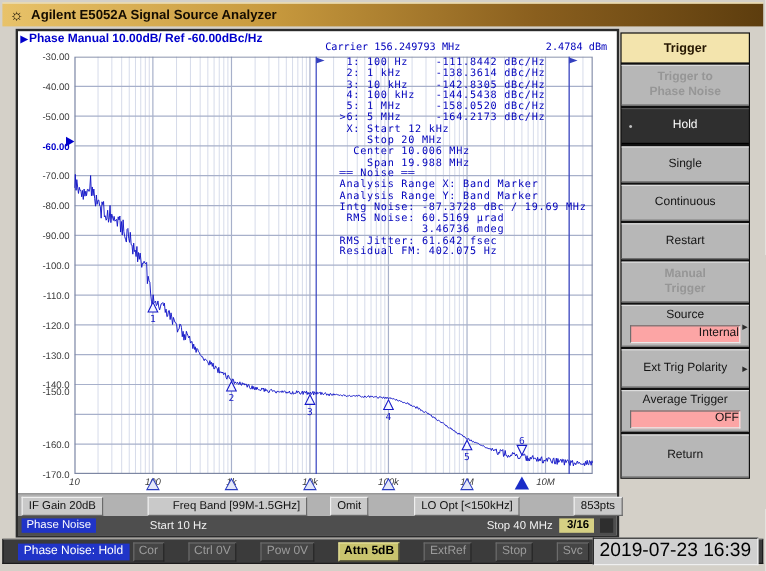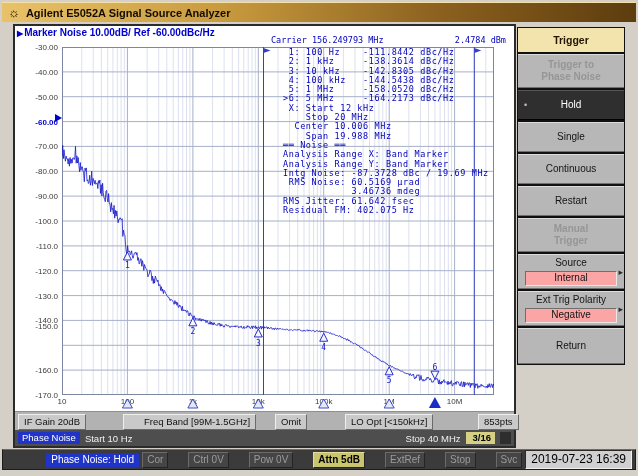--- a/index.html
+++ b/index.html
@@ -28,38 +28,38 @@
 
   .ylabels { position:absolute; left:0; top:0; width:45px; height:100%; z-index:1; }
   .ylabels span { position:absolute; right:2px; width:43px; text-align:right;
     font-size:8px; color:#3a3a3a; }
   .ylabels span.ref { color:#0000cc; font-weight:bold; }
   #ref-arrow { position:absolute; left:40px; top:88px; width:0; height:0; z-index:4;
     border-top:4px solid transparent; border-bottom:4px solid transparent;
     border-left:7px solid #0000cc; }
 
   #xaxis { position:absolute; left:47px; top:371px; width:432px; height:10px; z-index:1; }
-  #xaxis span { position:absolute; transform:translateX(-50%); font-size:8px; color:#3a3a3a; }
+  #xaxis span { position:absolute; transform:translateX(-50%); font-size:8px; color:#3a3a3a;font-style:italic; }
 
   #info-block { position:absolute; left:268px; top:22px; z-index:5; color:#0000bb;
     font-family:"DejaVu Sans Mono",monospace; font-size:8.5px; letter-spacing:0.6px;
     line-height:9.3px; white-space:pre; }
 
   
   #status-row { position:absolute; left:0; right:0; top:385px; height:19px;
     background:#b2b2b2; border-top:1px solid #8e8e8e; z-index:6; }
   #status-row .sbtn { position:absolute; top:2px; font-size:9.5px; color:#111;
     background:#c9c9c9; padding:1px 5px 2px 5px;
     border:1px solid; border-color:#efefef #6a6a6a #6a6a6a #efefef; white-space:nowrap; }
 
   
   #meas-footer { position:absolute; left:0; right:0; top:404px; height:16px;
     background:#4e4e4e; display:flex; align-items:center; padding:0 3px; gap:5px; z-index:6; }
   #meas-footer .chip-blue { background:#2034c8; color:#fff; font-size:9.5px; padding:0 4px 1px 4px; }
-  #meas-footer .wtxt { color:#f0f0f0; font-size:9.5px; }
+  #meas-footer .wtxt { color:#f0f0f0; font-size:9.5px;margin-left:40px; }
   #meas-footer .spacer { flex:1; }
   #meas-footer .chip-page { background:#d6d084; color:#000; font-size:9.5px; font-weight:bold;
     padding:0 4px 1px 7px; }
   #meas-footer .dark-box { width:11px; height:12px; background:#2e2e2e; }
 
   
   #sidebar { position:absolute; left:517px; top:27px; width:108px;
     background:#101010; padding:1px; display:flex; flex-direction:column; gap:2px; }
   .sb-head { background:#f3e4ad; color:#241500; font-size:10.5px; font-weight:bold;
     height:24px; display:flex; align-items:center; justify-content:center; }
@@ -70,45 +70,45 @@
   .sb-item.disabled { color:#969696;font-weight:bold; }
   .sb-item.selected { background:#2f2f2f; color:#ffffff; border-top:1px solid #555;
     border-bottom:1px solid #000; }
   .sb-item.selected .bullet { position:absolute; left:6px; top:50%; transform:translateY(-50%);
     color:#c0c0c0; font-size:9px; }
   .sb-item .val { background:#fca5a5; border:1px solid; border-color:#6e6e6e #e9e9e9 #e9e9e9 #6e6e6e;
     width:88%; margin-top:2px; padding:0 0 1px 0; font-size:10px; }
   .sb-item .arr { position:absolute; right:1px; top:50%; transform:translateY(-50%);
     color:#2a2a2a; font-size:9px; }
   .sb-item.tall { min-height:34px; }
-  .sb-item.vrow { min-height:32px; padding:2px 1px; }
+  .sb-item.vrow { min-height:32px; padding:2px 1px;text-align:right; }
   .sb-item.return { min-height:36px; }
 
   
   #bottom-bar { position:absolute; left:2px; top:449px; width:634px; height:21px;
     background:#3b3b3b; border:1px solid #1c1c1c; border-top-color:#6a6a6a;
     display:flex; align-items:center; justify-content:flex-end; gap:3px; padding:0 3px; }
   #bottom-bar .mode { background:#2034c8; color:#fff; font-size:10px; padding:1px 5px 2px 5px; }
   #bottom-bar .dim { color:#9b9b9b; background:#454545; font-size:10px; padding:1px 4px 2px 4px;
     border:1px solid; border-color:#6b6b6b #242424 #242424 #6b6b6b; }
   #bottom-bar .on { color:#000; background:#c9c46e; font-size:10px; font-weight:bold;
     padding:1px 4px 2px 4px; border:1px solid; border-color:#e4e09c #242424 #242424 #e4e09c; }
-  #bottom-bar .date { color:#000; background:#d0d0d0; font-size:12px; padding:1px 5px 2px 5px;
+  #bottom-bar .date { color:#000; background:#d0d0d0; font-size:16px; padding:1px 5px 2px 5px;
     border:1px solid; border-color:#2a2a2a #efefef #efefef #2a2a2a; }
 </style>
 </head>
 <body>
 
 <div id="titlebar">
   <span class="ticon">☼</span>
   <span class="ttext">Agilent E5052A Signal Source Analyzer</span>
 </div>
 
 <div id="panel">
-  <div id="trace-header"><span class="arr">▶</span><span>Marker Noise 10.00dB/ Ref -60.00dBc/Hz</span></div>
+  <div id="trace-header"><span class="arr">▶</span><span>Phase Manual 10.00dB/ Ref -60.00dBc/Hz</span></div>
 
   <div id="carrier-row">
     <span>Carrier 156.249793 MHz</span>
     <span>2.4784 dBm</span>
   </div>
 
   <div class="ylabels" id="ylabels">
       <span style="top: 17px;">-30.00</span>
       <span style="top: 41.857px;">-40.00</span>
       <span style="top: 66.714px;">-50.00</span>
@@ -277,22 +277,25 @@
       <div>Manual</div>
       <div>Trigger</div>
     </div>
     <div class="sb-item vrow">
       <div>Source</div>
       <div class="val">Internal</div>
       <span class="arr">▸</span>
     </div>
     <div class="sb-item vrow">
       <div>Ext Trig Polarity</div>
-      <div class="val">Negative</div>
       <span class="arr">▸</span>
+    </div>
+    <div class="sb-item vrow">
+      <div>Average Trigger</div>
+      <div class="val">OFF</div>
     </div>
     <div class="sb-item return">
       <div>Return</div>
     </div>
   </div>
 
 <div id="bottom-bar">
   <span class="mode">Phase Noise: Hold</span>
   <span id="bb-items" style="display:flex;gap:20px;align-items:center;">
       <span class="dim">Cor</span>

